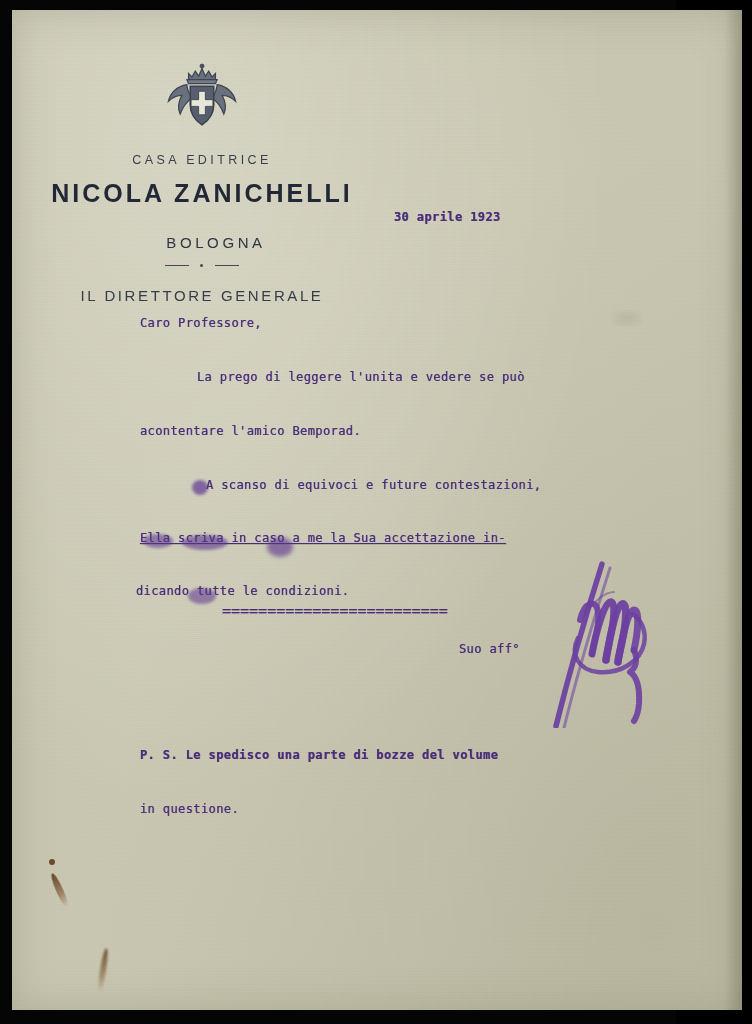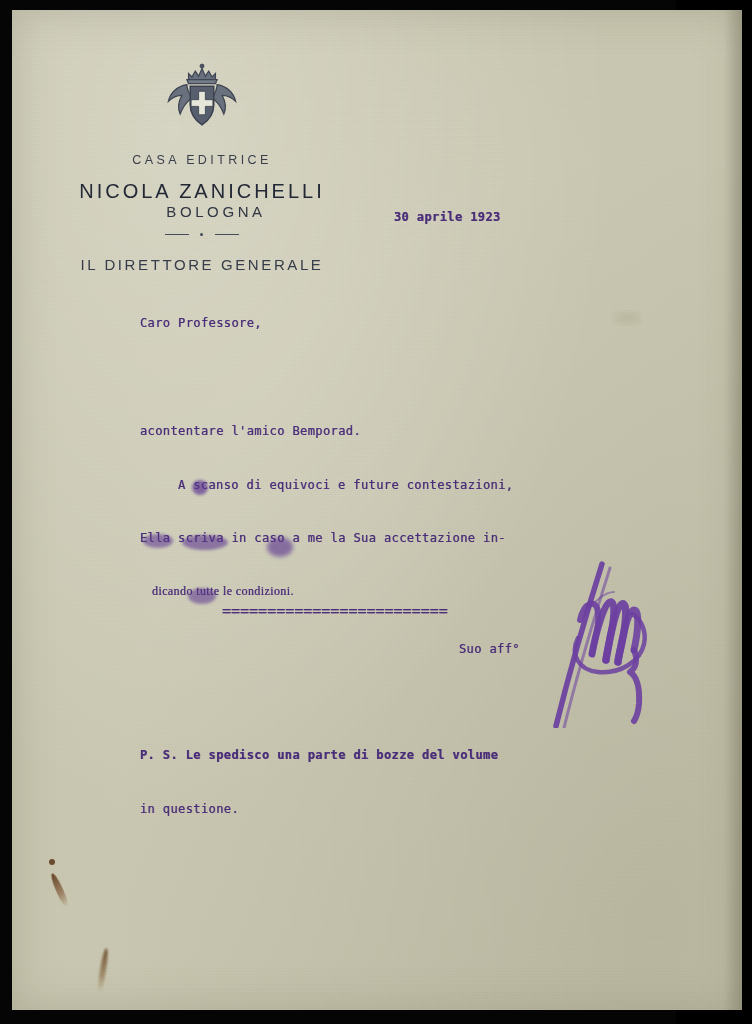--- a/index.html
+++ b/index.html
@@ -71,25 +71,25 @@
     opacity: 0.90;
   }
   .lh-line { line-height: 1; }
   #casa-editrice {
     font-size: 12.5px;
     letter-spacing: 3.4px;
     color: #3a3f4c;
     margin-bottom: 14px;
   }
   #company-name {
-    font-size: 20px;
+    font-size: 25px;
     letter-spacing: 3.0px;
     color: #232836;
-    font-weight: 400;
-    margin-bottom: 3px;
+    font-weight: 700;
+    margin-bottom: 29px;
   }
   #city {
     font-size: 15px;
     letter-spacing: 3.6px;
     color: #2f3542;
     margin-bottom: 12px;
     margin-left: 28px;
   }
   #lh-ornament {
     width: 74px;
@@ -132,23 +132,23 @@
   }
   #date-line {
     left: 382px;
     top: 200px;
     font-weight: bold;
     font-size: 12px;
   }
   #salutation { left: 128px; top: 306px; }
   #body-line-1 { left: 185px; top: 360px; }
   #body-line-2 { left: 128px; top: 414px; text-align: center; }
-  #body-line-3 { left: 166px; top: 468px; }
-  #body-line-4 { left: 128px; top: 521px; }
-  #body-line-5 { left: 140px; top: 574px; font-family: Liberation Serif, serif; }
+  #body-line-3 { left: 194px; top: 468px; }
+  #body-line-4 { left: 128px; top: 521px; text-decoration: underline; }
+  #body-line-5 { left: 124px; top: 574px; }
   #emphasis-rule {
     left: 210px;
     top: 592px;
     font-size: 15px;
     letter-spacing: 0px;
   }
   #closing { left: 447px; top: 632px; text-align: center; }
   #ps-line-1 { left: 128px; top: 738px; font-weight: bold; }
   #ps-line-2 { left: 128px; top: 792px; }
 
@@ -254,20 +254,21 @@
         <span class="dash right"></span>
       </div>
 
       <div class="lh-line" id="director-title">IL DIRETTORE GENERALE</div>
     </div>
 
     <div class="typed" id="date-line">30 aprile 1923</div>
 
     <div class="typed" id="salutation">Caro Professore,</div>
 
+    <div class="typed" id="body-line-1">La prego di leggere l'unita e vedere se può</div>
 
     <div class="typed" id="body-line-2">acontentare l'amico Bemporad.</div>
 
     <div class="typed" id="body-line-3">A scanso di equivoci e future contestazioni,</div>
 
     <div class="typed" id="body-line-4">Ella scriva in caso a me la Sua accettazione in-</div>
 
     <div class="typed" id="body-line-5">dicando tutte le condizioni.</div>
 
     <div class="typed" id="emphasis-rule">=========================</div>

